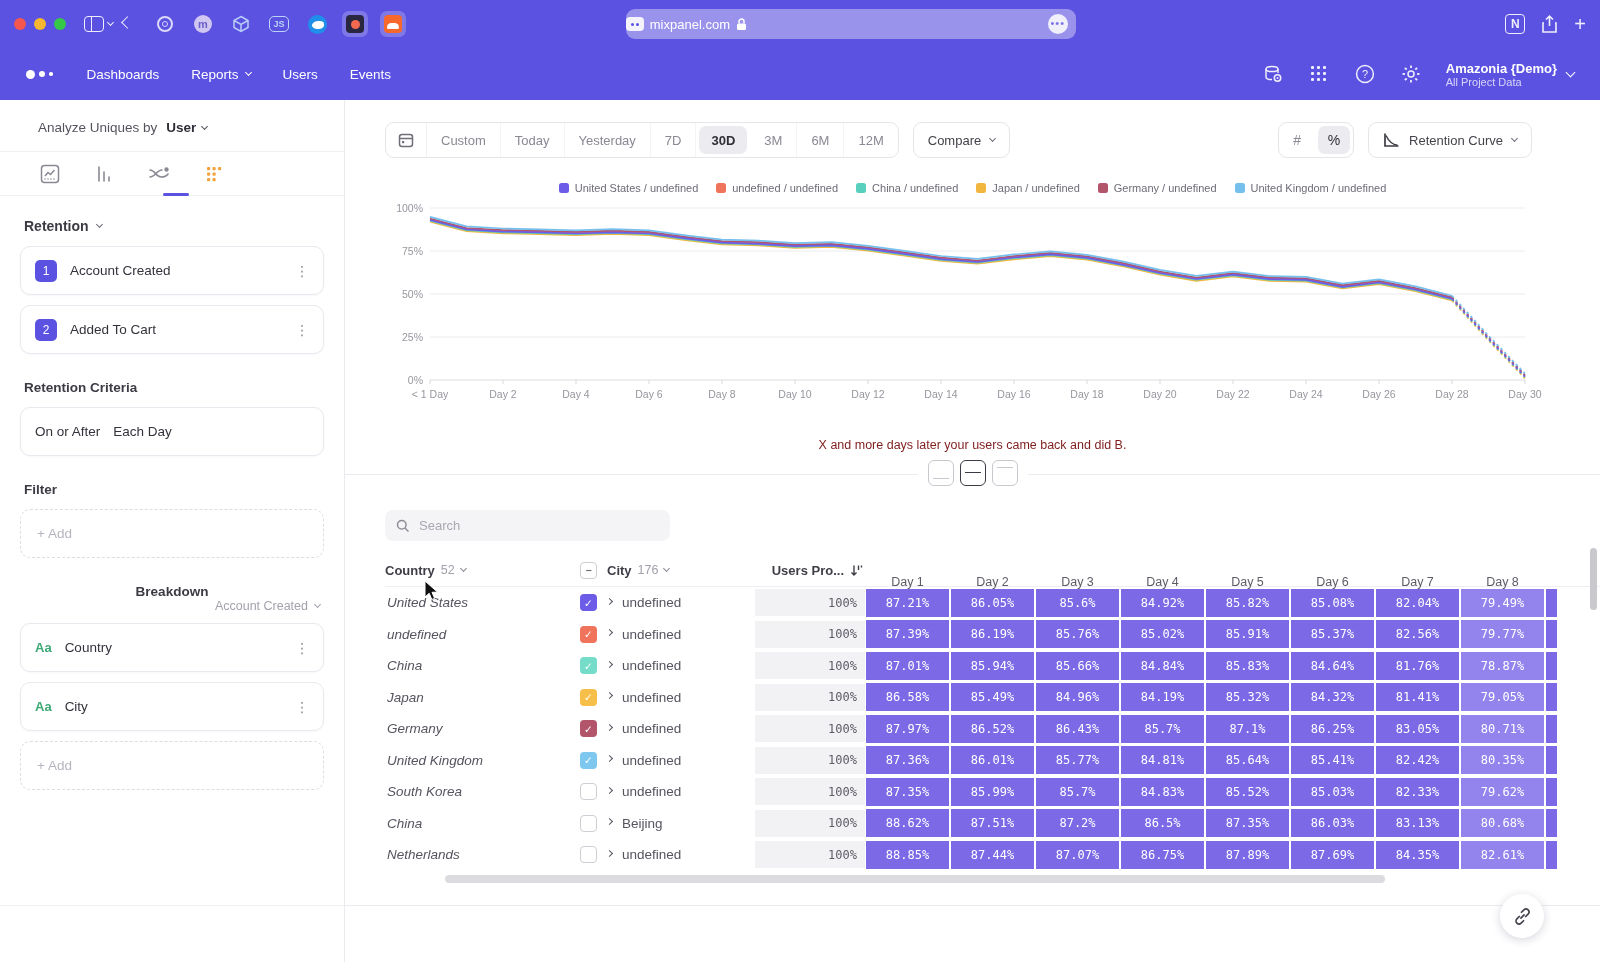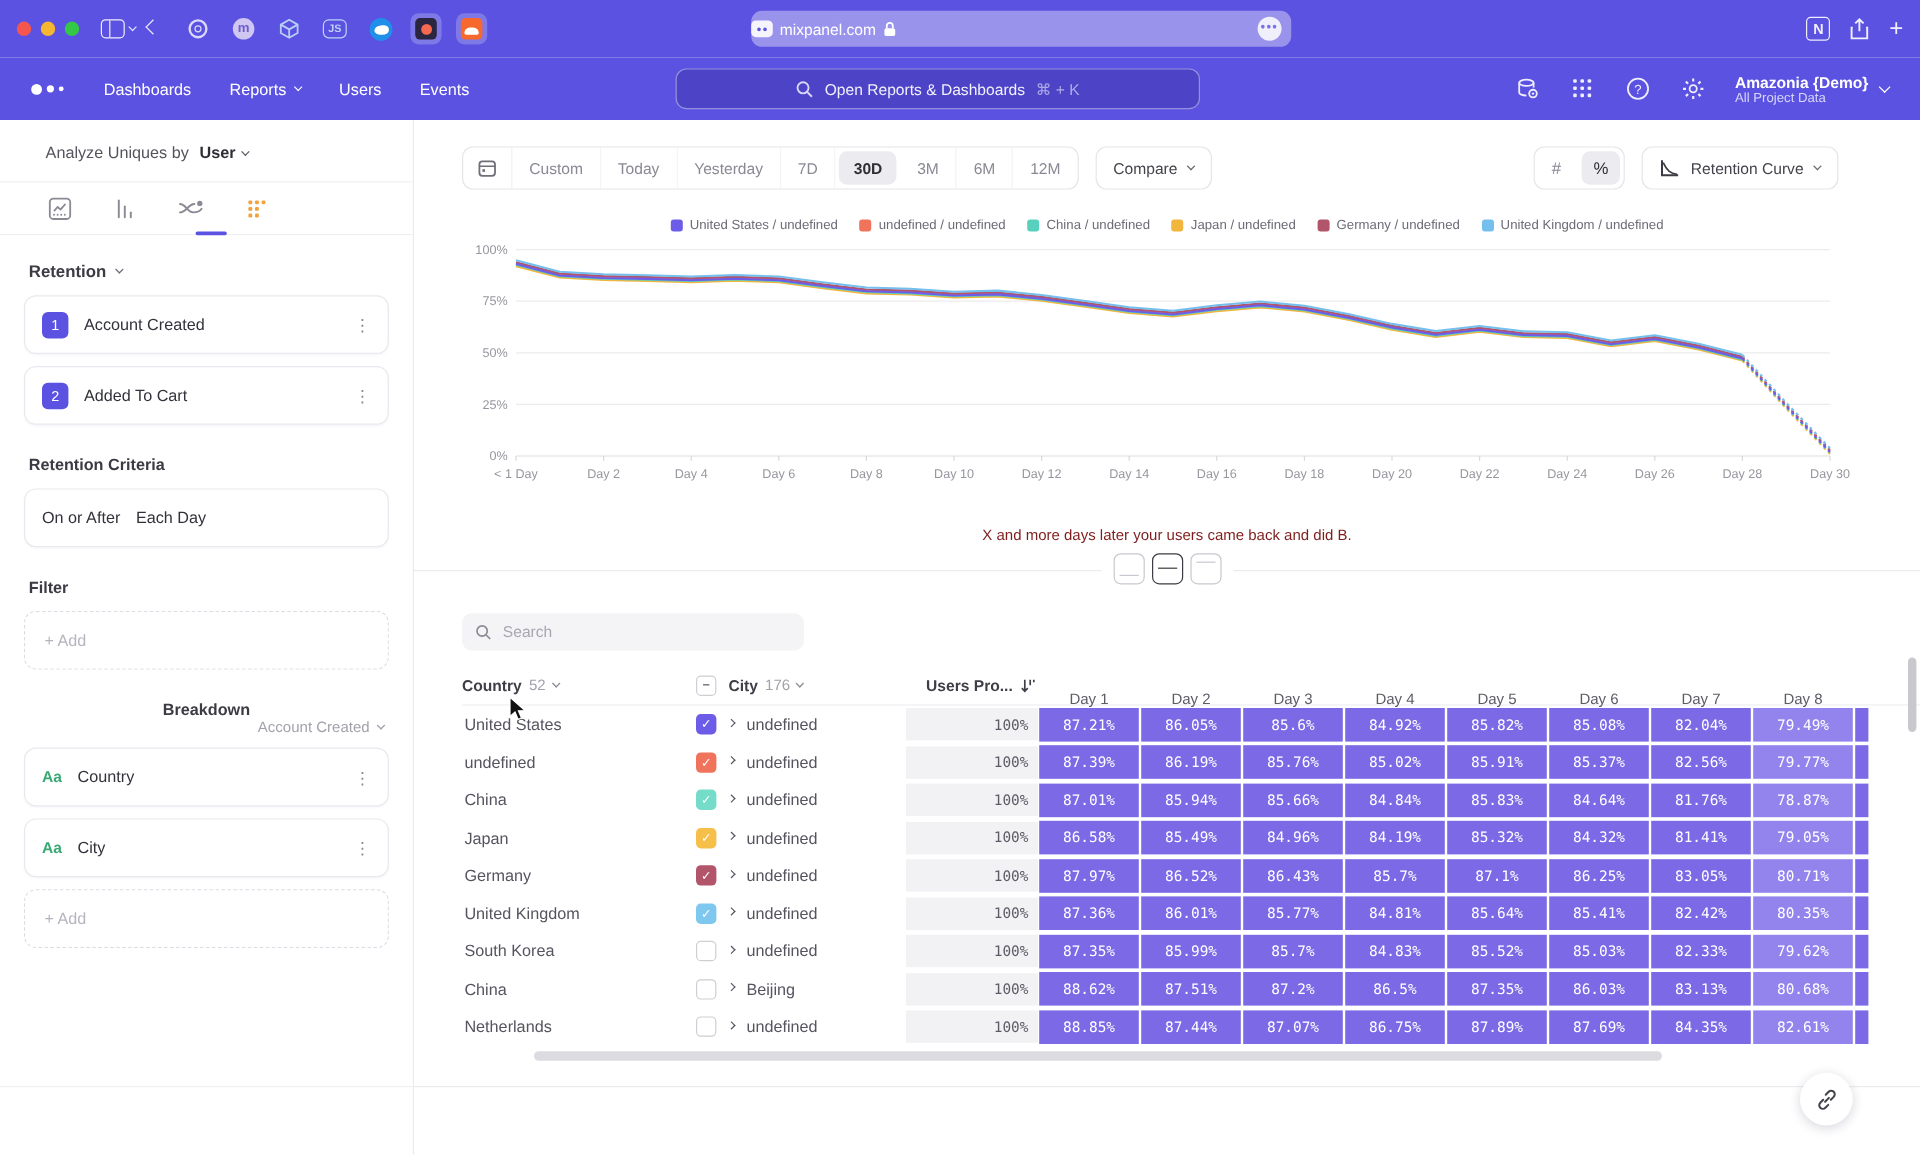--- a/index.html
+++ b/index.html
@@ -110,21 +110,21 @@
   .vt.active i { border-color:#3c3b44; }
   .searchbox { margin:14px 0 10px 40px; width:285px; height:31px; background:#f4f3f6; border-radius:8px; display:flex; align-items:center; padding:0 11px; gap:9px; color:#a9a8b1; font-size:13px; }
   .tablearea { padding-left:40px; }
   .tgrid { display:grid; grid-template-columns:195px 175px 110px repeat(8, 85px) 12px; align-items:center; }
   .thead { height:36px; border-bottom:1px solid #eeedf1; }
   .thead .hcell { font-size:13px; font-weight:bold; color:#3f3e47; display:flex; align-items:center; gap:6px; }
   .thead .cnt { color:#a2a1ab; font-weight:normal; font-size:12.5px; }
   .thead .dayh { justify-content:center; font-weight:normal; color:#5c5b66; font-size:12.5px;margin-top:24px; }
   .thead .chev { color:#8a8994; }
   .trow { height:31.5px; font-size:13.5px; color:#55545f; }
-  .ccell { padding-left:2px; }
+  .ccell { padding-left:2px;font-style:italic; }
   .citycell { display:flex; align-items:center; gap:10px; }
   .cbx { width:17px; height:17px; border-radius:4px; border:1.5px solid #cfced4; background:#fff; display:flex; align-items:center; justify-content:center; color:#fff; font-size:10.5px; }
   .cbx.ck { border:none; }
   .cbx.ind { color:#6f6e79; font-weight:bold; }
   .rowchev { color:#55545f; display:inline-block; }
   .totcell { height:27px; background:#f2f1f4; display:flex; align-items:center; justify-content:flex-end; padding-right:8px; font-family:"DejaVu Sans Mono", monospace; font-size:12px; color:#5d5c66; }
   .dcell { height:28px; margin:0 1px; background:#7c69e6; color:#fff; display:flex; align-items:center; justify-content:center; font-family:"DejaVu Sans Mono", monospace; font-size:12px; }
   .dcell.d8 { background:#9384ed; }
   .dcell.sliver { background:#7c69e6; margin-right:0; }
   .hscroll { margin:4px 0 0 60px; width:940px; height:8px; border-radius:4px; background:#dcdbe0; }
@@ -218,28 +218,20 @@
           <span>Reports</span>
           <span class="chev sm"></span>
         </span>
         <span class="nav-item">
           <span>Users</span>
         </span>
         <span class="nav-item">
           <span>Events</span>
         </span>
       </div>
-    <div class="nav-search">
-      <svg width="15" height="15" viewBox="0 0 15 15">
-          <circle cx="6.2" cy="6.2" r="4.6" fill="none" stroke="#d9d6f7" stroke-width="1.6"></circle>
-          <path d="M9.8 9.8 L13.6 13.6" stroke="#d9d6f7" stroke-width="1.6"></path>
-        </svg>
-      <span>Open Reports &amp; Dashboards</span>
-      <span class="kbd">⌘ + K</span>
-    </div>
     <div class="nav-right">
       <span class="nav-ic">
         <svg width="20" height="20" viewBox="0 0 20 20">
             <ellipse cx="9" cy="5" rx="6" ry="2.6" fill="none" stroke="#efeefc" stroke-width="1.5"></ellipse>
             <path d="M3 5 V13 c0 1.4 2.7 2.6 6 2.6 M15 5 V9" fill="none" stroke="#efeefc" stroke-width="1.5"></path>
             <circle cx="14.5" cy="14" r="3.2" fill="none" stroke="#efeefc" stroke-width="1.5"></circle>
             <circle cx="14.5" cy="14" r="1" fill="#efeefc"></circle>
           </svg>
       </span>
       <span class="nav-ic">

